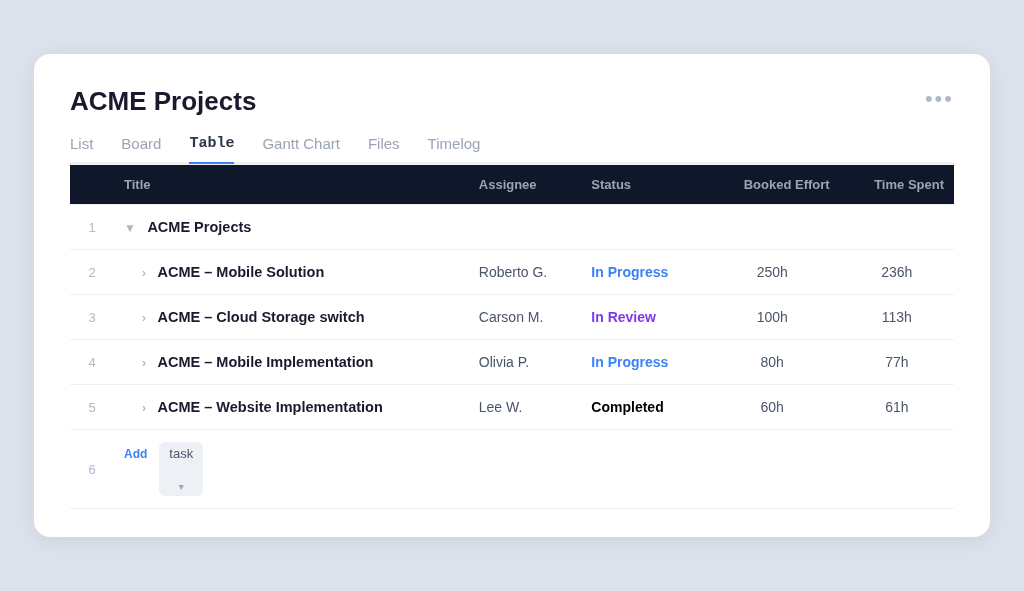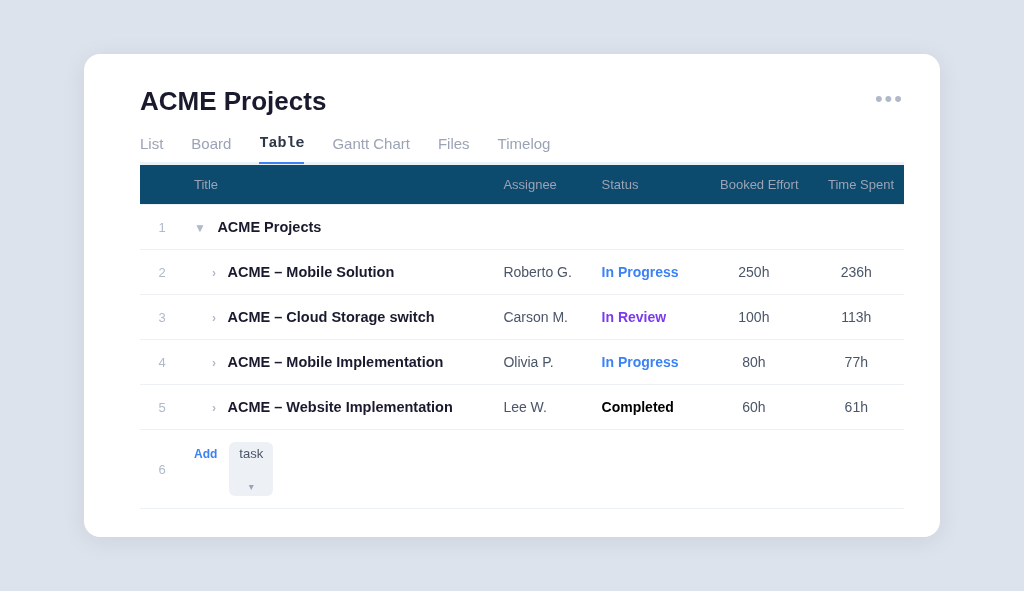--- a/index.html
+++ b/index.html
@@ -7,22 +7,22 @@
       background: #dde3ed;
       display: flex;
       align-items: center;
       justify-content: center;
       min-height: 100vh;
       font-family: -apple-system, BlinkMacSystemFont, 'Segoe UI', sans-serif;
     }
     .card {
       background: #ffffff;
       border-radius: 16px;
-      padding: 32px 36px 28px 56px;
-      width: 856px;
+      padding: 32px 36px 28px 36px;
+      width: 956px;
       box-shadow: 0 4px 24px rgba(0,0,0,0.08);
     }
     .card-header {
       display: flex;
       align-items: flex-start;
       justify-content: space-between;
       margin-bottom: 18px;
     }
     .card-title {
       font-size: 26px;
@@ -63,24 +63,24 @@
       border-collapse: collapse;
       margin-top: 0;
     }
     thead tr {
       border-top: 1px solid #edf0f5;
       border-bottom: 1px solid #edf0f5;
     }
     thead th {
       padding: 12px 10px;
       font-size: 13px;
-      font-weight: 400;
+      font-weight: 700;
       color: #9ba3b5;
       text-align: left;
-      background: #0c4a6e;
+      background: #0f172a;
     }
     thead th.num-col {
       width: 44px;
       text-align: center;
       color: transparent;
     }
     thead th.booked-col,
     thead th.spent-col {
       text-align: right;
     }

